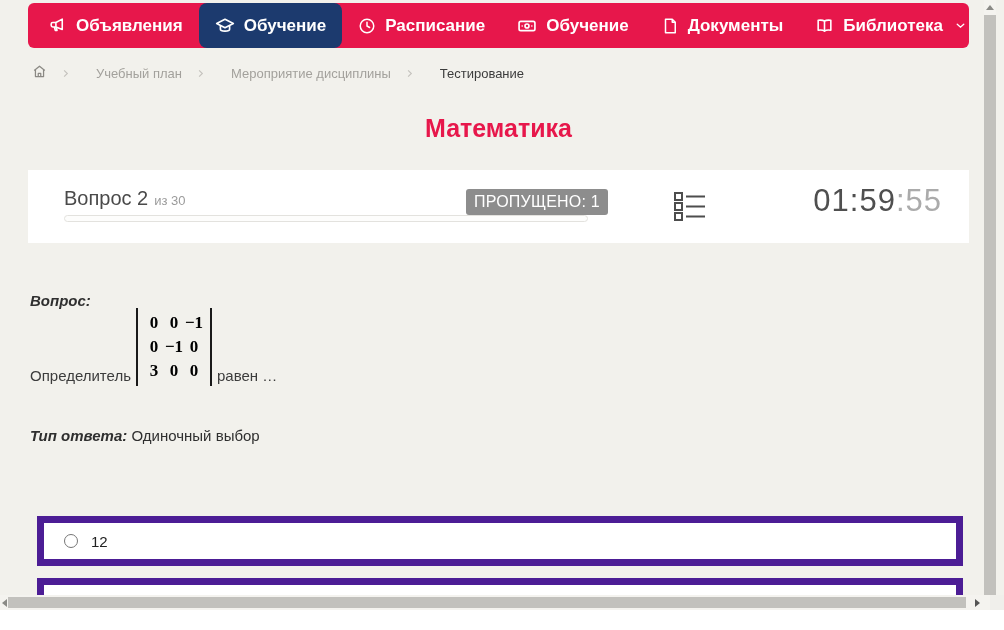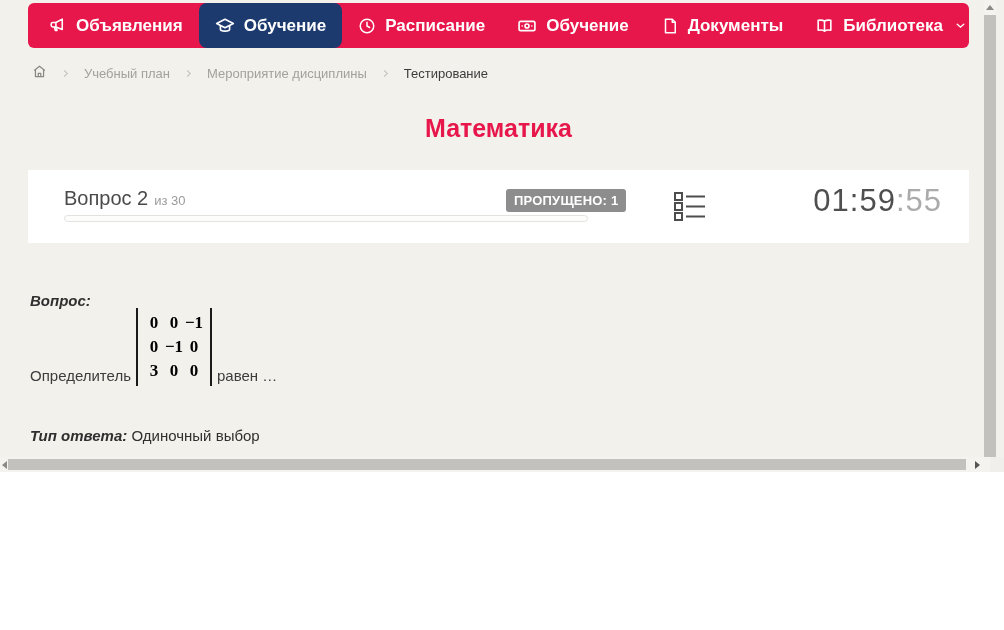--- a/index.html
+++ b/index.html
@@ -1,19 +1,19 @@
 <!DOCTYPE html>
 <html><head>
 <meta charset="utf-8">
 <style>
   * { margin: 0; padding: 0; box-sizing: border-box; }
   html,body { width:1004px; height:630px; }
   body { font-family: "Liberation Sans", sans-serif; }
   .screen {
-    position: relative; width: 1004px; height: 472px;
+    position: relative; width: 1004px; height: 610px;
     background: #f2f1ec; overflow: hidden;
   }
 
   
   .navbar {
     position: absolute; left: 28px; top: 3px; width: 941px; height: 45px;
     background: #e7174b; border-radius: 6px;
     display: flex; align-items: stretch; justify-content: space-between;
     padding: 0 4px;
   }
@@ -25,40 +25,40 @@
   .nav-item.active { background: #1c3a6e; }
   .nav-item svg { display: block; }
   .chev { margin-left: 2px; }
 
   
   .breadcrumb {
     position: absolute; left: 32px; top: 64px;
     display: flex; align-items: center; gap: 13px;
     font-size: 13px; color: #a3a19c;
   }
-  .crumb { color: #a3a19c; }
+  .crumb { color: #a3a19c; margin-left: 12px; }
   .crumb.current { color: #3c3c3c; }
   .crumb-sep svg { display: block; }
 
   
   .page-title {
     position: absolute; left: 28px; top: 114px; width: 941px;
     text-align: center; font-size: 25px; font-weight: bold; color: #e7174b;
   }
 
   
   .quiz-card {
     position: absolute; left: 28px; top: 170px; width: 941px; height: 73px;
     background: #ffffff;
   }
   .q-title { position: absolute; left: 36px; top: 17px; font-size: 20px; color: #4a4a4a; }
   .q-of { font-size: 13px; color: #9b9b9b; margin-left: 6px; font-weight: normal; }
   .skip-badge {
-    position: absolute; left: 478px; top: 19px;
-    background: #8d8d8d; color: #ffffff; font-size: 13px; font-weight: bold;
+    position: absolute; left: 438px; top: 19px;
+    background: #8d8d8d; color: #ffffff; font-size: 16px; font-weight: normal;
     padding: 4px 8px; border-radius: 3px; letter-spacing: .2px;
   }
   .progress {
     position: absolute; left: 36px; top: 45px; width: 524px; height: 7px;
     background: #fdfdfc; border: 1px solid #e3e2de; border-radius: 4px;
   }
   .list-icon { position: absolute; left: 645px; top: 21px; cursor: pointer; }
   .timer {
     position: absolute; right: 27px; top: 13px;
     font-size: 31px; color: #4f4f4f; letter-spacing: 1px;

